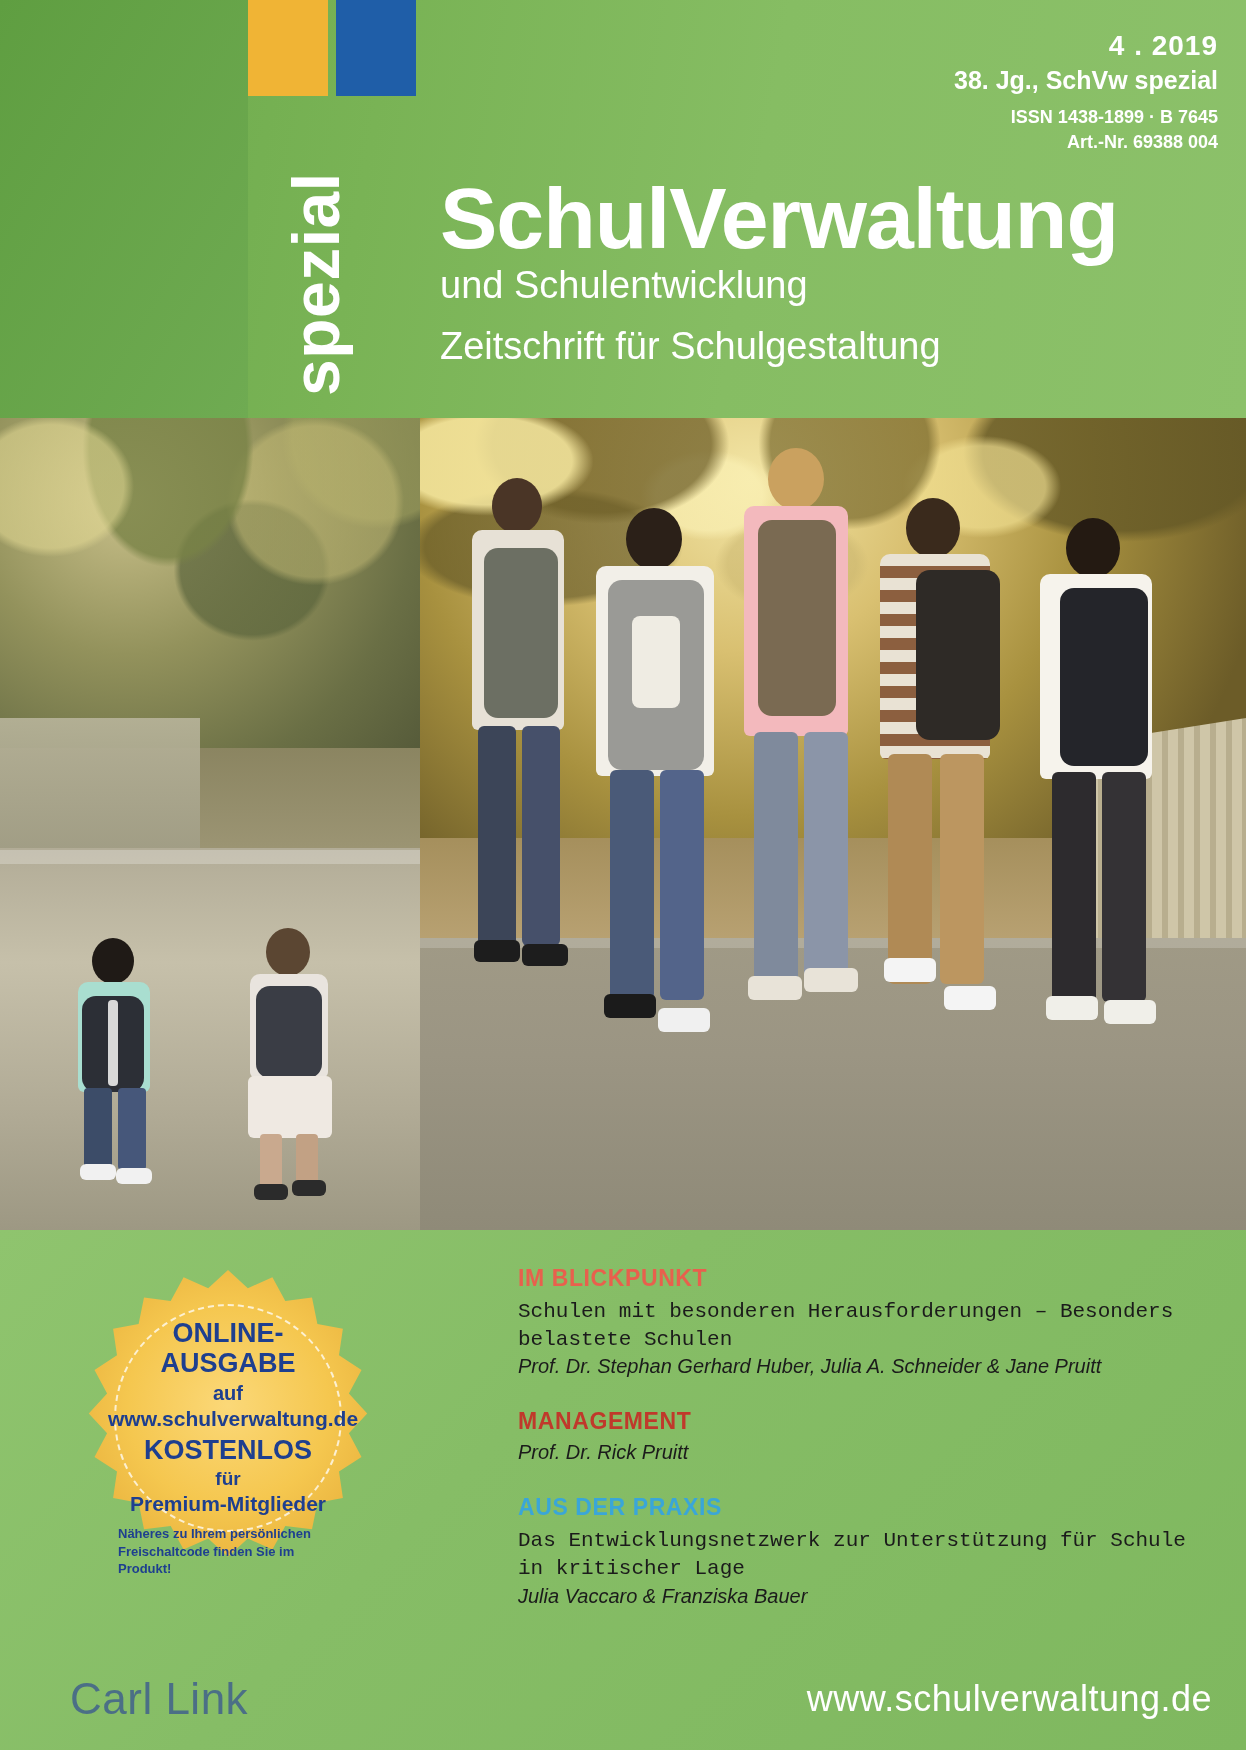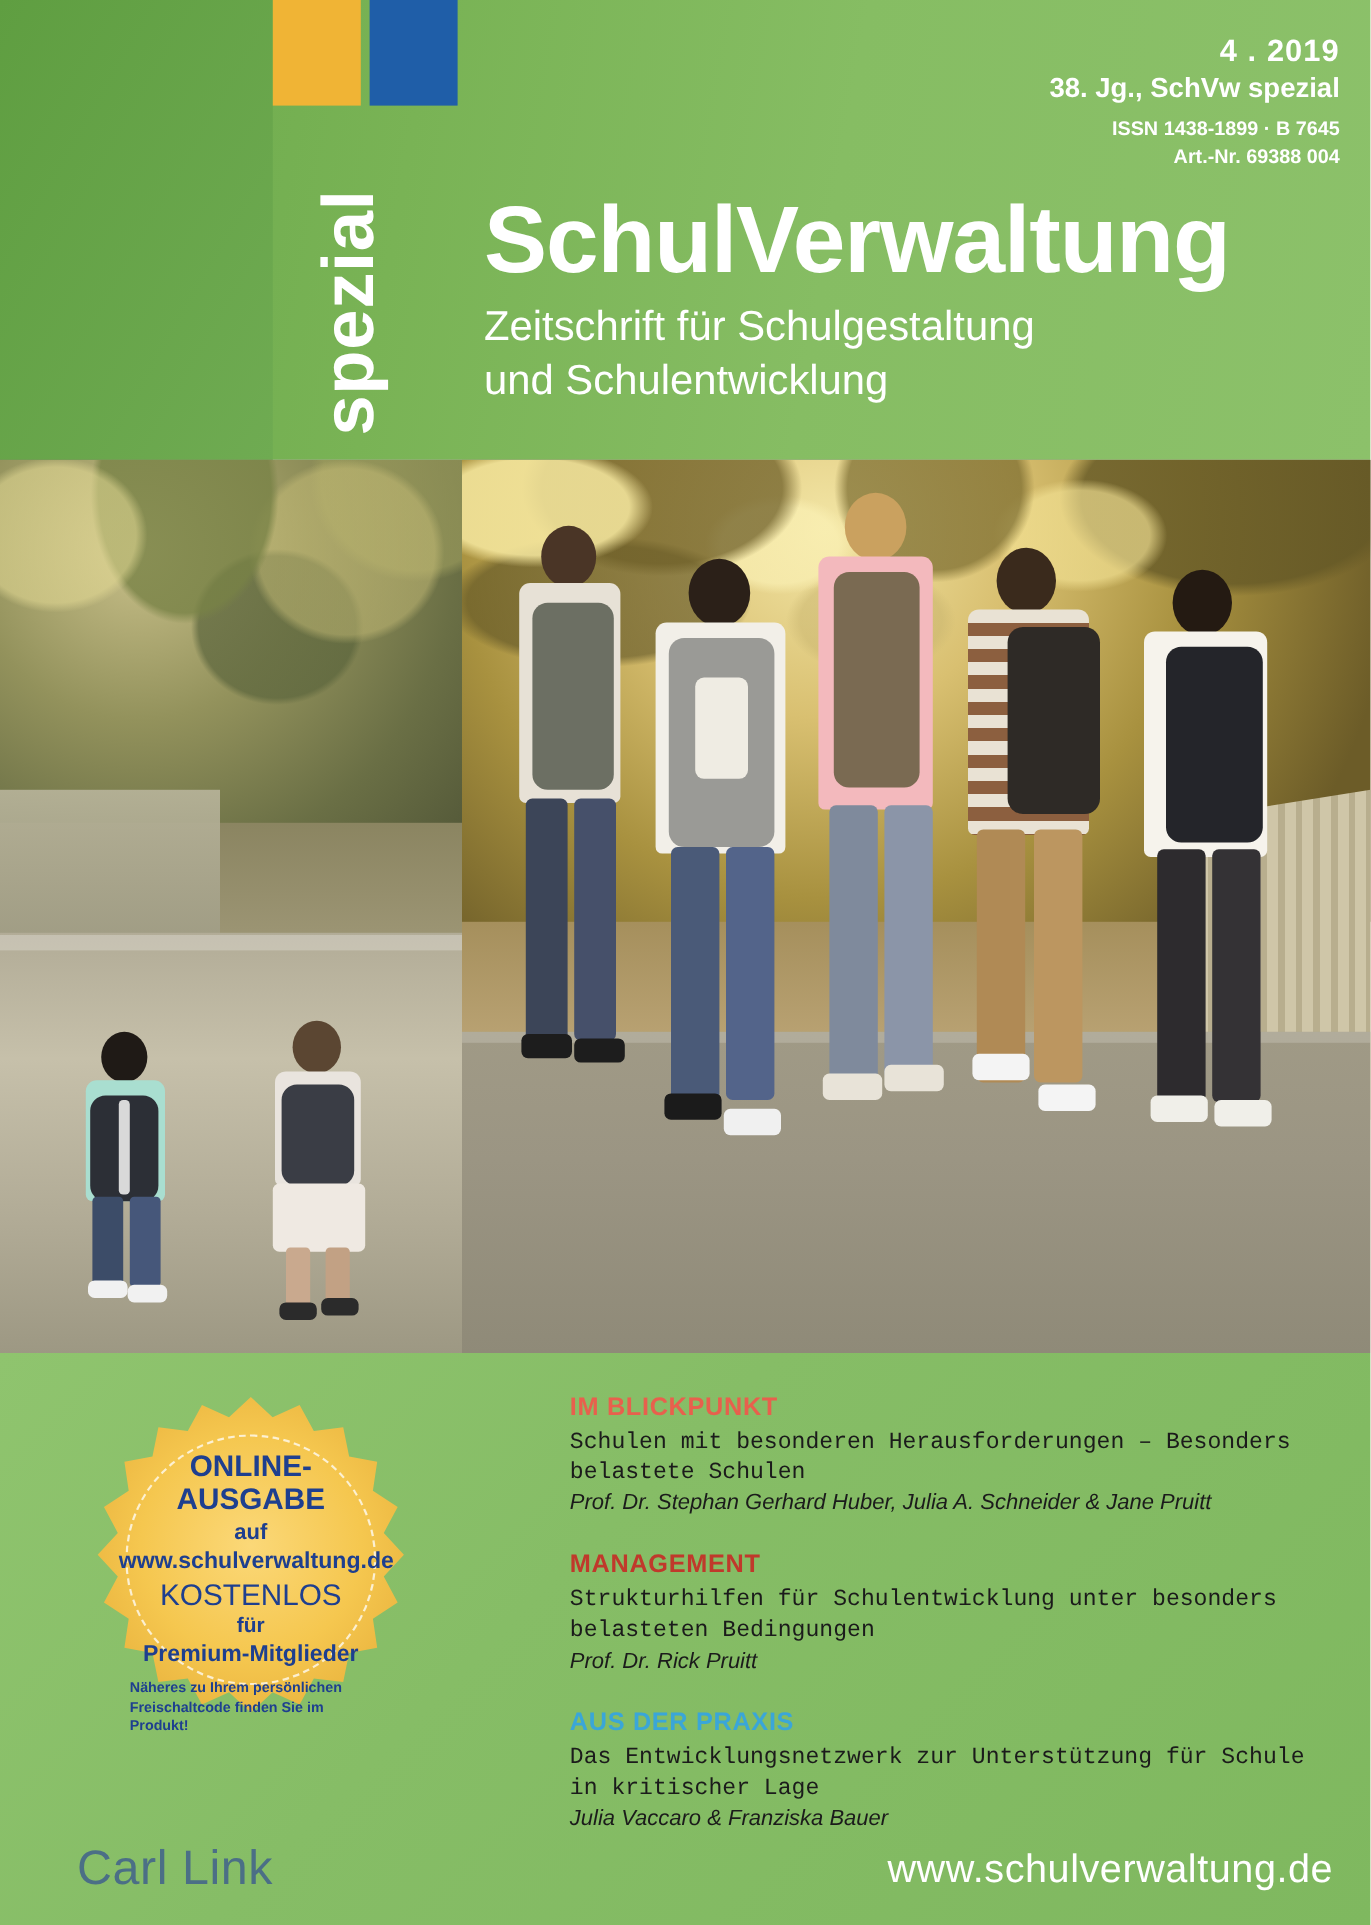--- a/index.html
+++ b/index.html
@@ -228,21 +228,21 @@
   .seal-text {
     position: absolute;
     left: 30px; top: 48px;
     width: 240px;
     text-align: center;
     color: #1e3f8f;
   }
   .seal-text .st1 { font-size: 27px; font-weight: 700; line-height: 1.12; }
   .seal-text .st2 { font-size: 20px; font-weight: 700; margin-top: 4px; }
   .seal-text .st3 { font-size: 21px; font-weight: 700; margin-top: 2px; }
-  .seal-text .st4 { font-size: 27px; font-weight: 400; margin-top: 4px; }
+  .seal-text .st4 { font-size: 27px; font-weight: 700; margin-top: 4px; }
   .seal-text .st5 { font-size: 19px; font-weight: 700; margin-top: 2px; }
   .seal-text .st6 { font-size: 21px; font-weight: 700; margin-top: 2px; }
   .seal-note {
     position: absolute;
     left: 40px; top: 255px;
     width: 220px;
     text-align: left;
     color: #1e3f8f;
     font-size: 13px;
     font-weight: 700;
@@ -312,22 +312,22 @@
     </div>
 
     <div class="header-right">
       <div class="issue-meta">
         <div class="line1">4 . 2019</div>
         <div class="line2">38. Jg., SchVw spezial</div>
         <div class="line3">ISSN 1438-1899 · B 7645</div>
         <div class="line4">Art.-Nr. 69388 004</div>
       </div>
       <div class="masthead-title">SchulVerwaltung</div>
+      <div class="masthead-sub" style="margin-top:0;">und Schulentwicklung</div>
       <div class="masthead-sub">Zeitschrift für Schulgestaltung</div>
-      <div class="masthead-sub" style="margin-top:0;">und Schulentwicklung</div>
     </div>
   </div>
 
   <div class="photos">
 
     <div class="photo-left">
       <div class="l-sky"></div>
       <div class="l-trees"></div>
       <div class="l-wall"></div>
       <div class="l-road"></div>
@@ -441,21 +441,20 @@
     <div class="toc">
 
       <div class="toc-block">
         <div class="toc-kicker k-blickpunkt">IM BLICKPUNKT</div>
         <div class="toc-title">Schulen mit besonderen Herausforderungen – Besonders belastete Schulen</div>
         <div class="toc-authors">Prof. Dr. Stephan Gerhard Huber, Julia A. Schneider &amp; Jane Pruitt</div>
       </div>
 
       <div class="toc-block">
         <div class="toc-kicker k-management">MANAGEMENT</div>
-        <div class="toc-title">Strukturhilfen für Schulentwicklung unter besonders belasteten Bedingungen</div>
         <div class="toc-authors">Prof. Dr. Rick Pruitt</div>
       </div>
 
       <div class="toc-block">
         <div class="toc-kicker k-praxis">AUS DER PRAXIS</div>
         <div class="toc-title">Das Entwicklungsnetzwerk zur Unterstützung für Schule in kritischer Lage</div>
         <div class="toc-authors">Julia Vaccaro &amp; Franziska Bauer</div>
       </div>
 
     </div>

